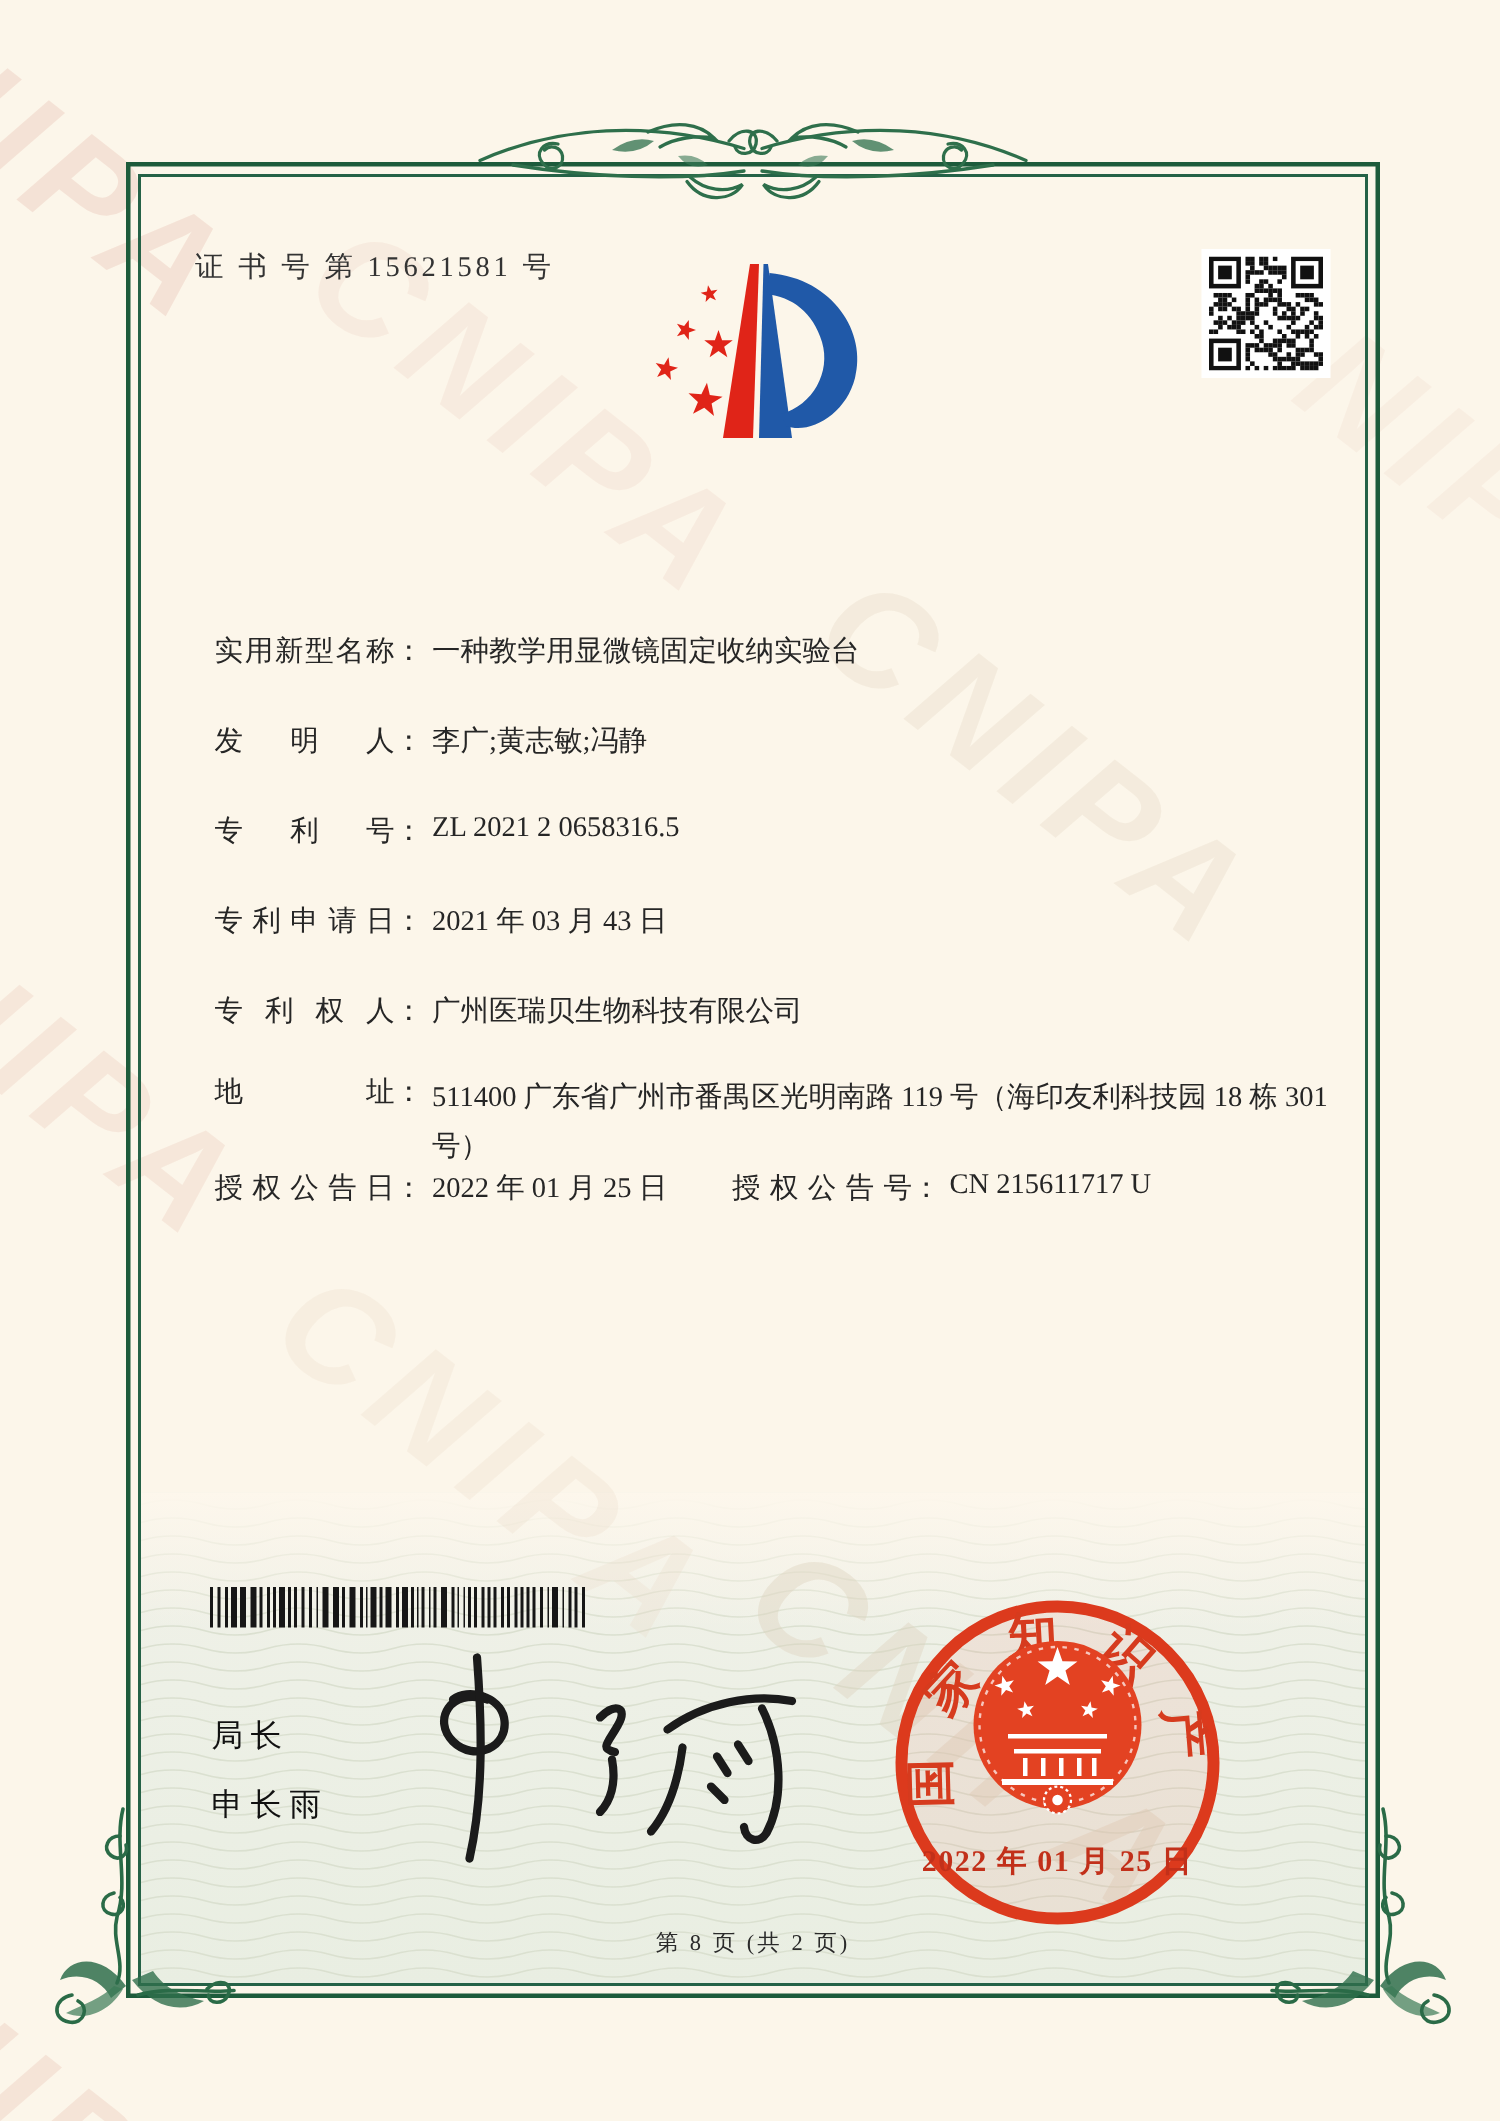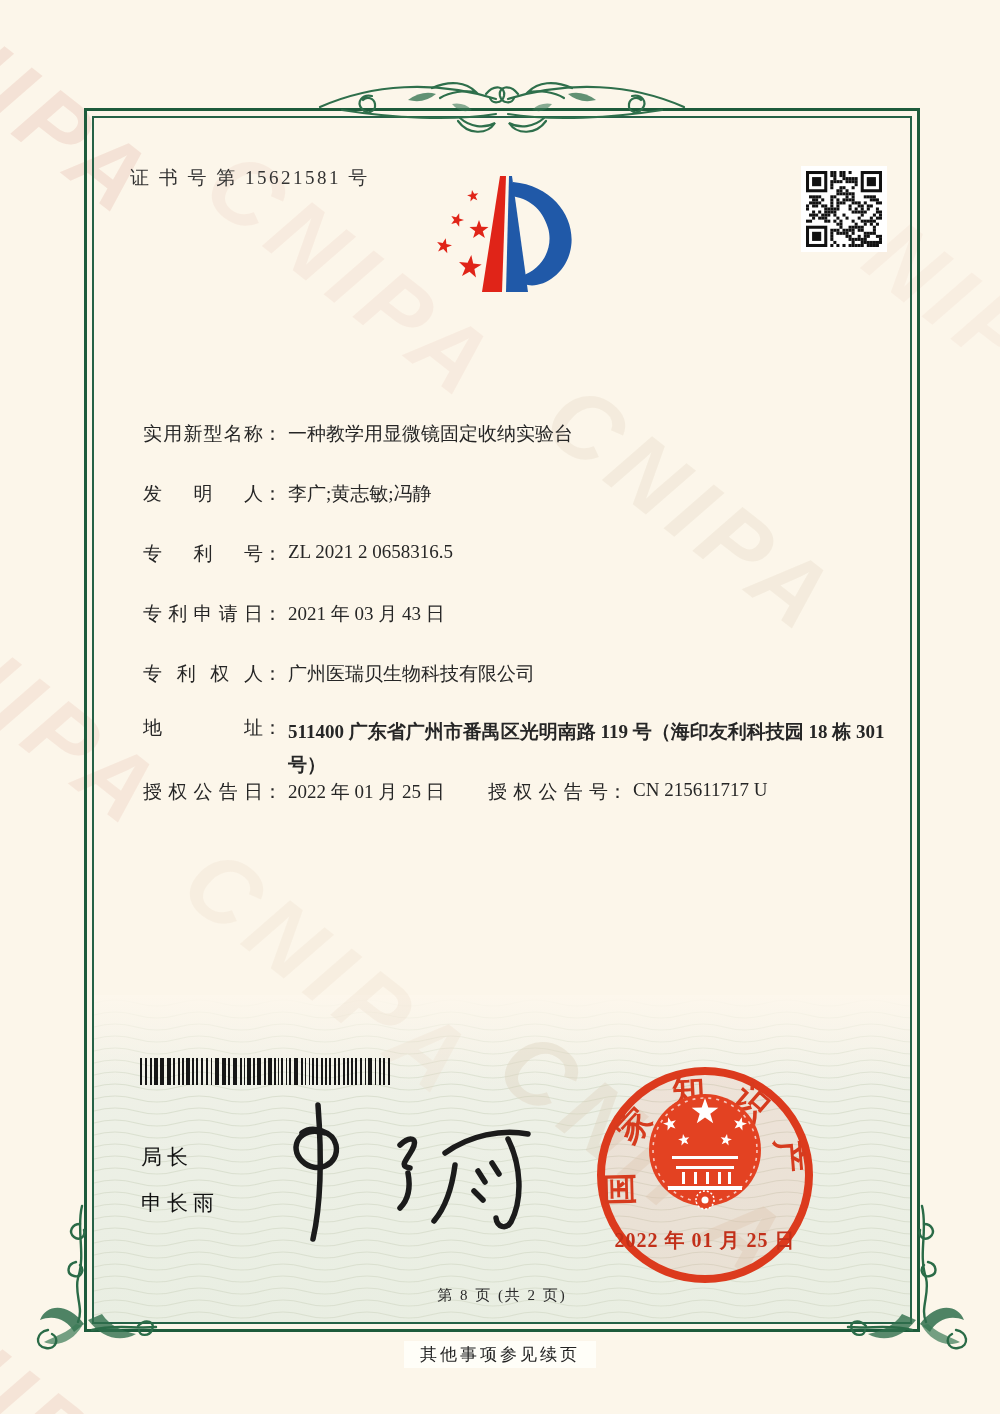--- a/index.html
+++ b/index.html
@@ -36,21 +36,21 @@
 
   .logo{position:absolute;left:424px;top:170px;}
 
   .title{position:absolute;left:84px;top:303px;width:836px;text-align:center;
       font-size:44px;font-weight:700;letter-spacing:10px;color:#161616;}
 
   .frow{position:absolute;left:143px;font-size:19px;color:#262626;}
   .flabel{display:inline-flex;justify-content:space-between;width:120px;vertical-align:top;}
   .fcolon{vertical-align:top;}
   .fvalue{margin-left:6px;vertical-align:top;}
-  .fvalue-wide{display:inline-block;width:600px;line-height:33px;font-weight:bold;}
+  .fvalue-wide{display:inline-block;width:600px;line-height:33px;}
   .pair2{position:absolute;left:345px;top:0;white-space:nowrap;}
   .r1{top:421px}.r2{top:481px}.r3{top:541px}.r4{top:601px}.r5{top:661px}.r6{top:715px}.r7{top:779px;width:760px;}
 
   .body-text{position:absolute;left:143px;top:826px;width:720px;font-size:18px;
       line-height:1.92;letter-spacing:1.5px;color:#1f1f1f;}
   .body-text p{margin:0;text-indent:2em;}
 
   .barcode{position:absolute;left:140px;top:1058px;width:258px;height:27px;}
   .barcode b{position:absolute;top:0;height:100%;background:#161616;}
 
@@ -571,17 +571,14 @@
           <rect x="728" y="1172" width="3" height="12"></rect>
         </g>
         <circle cx="705" cy="1200" r="9" fill="#e34222" stroke="#fff" stroke-width="1.5" stroke-dasharray="2,2"></circle>
         <circle cx="705" cy="1200" r="3.5" fill="#fff"></circle>
       </g>
     </svg>
     <div class="seal-date">2022 年 01 月 25 日</div>
 
     <div class="page-footer">第 8 页 (共 2 页)</div>
 
-    <div class="continuation">
-      <span>其他事项参见续页</span>
-    </div>
   </div>
 </div>
 
 </body></html>

